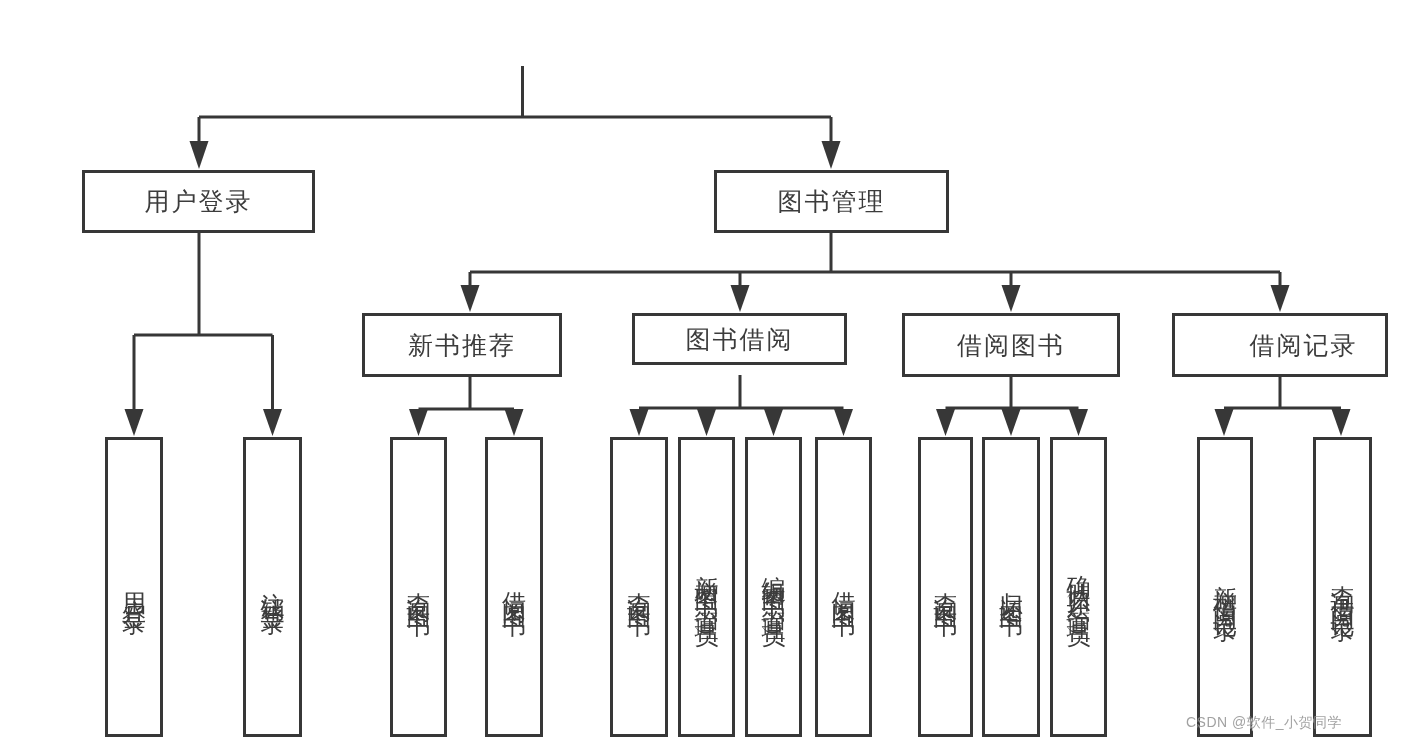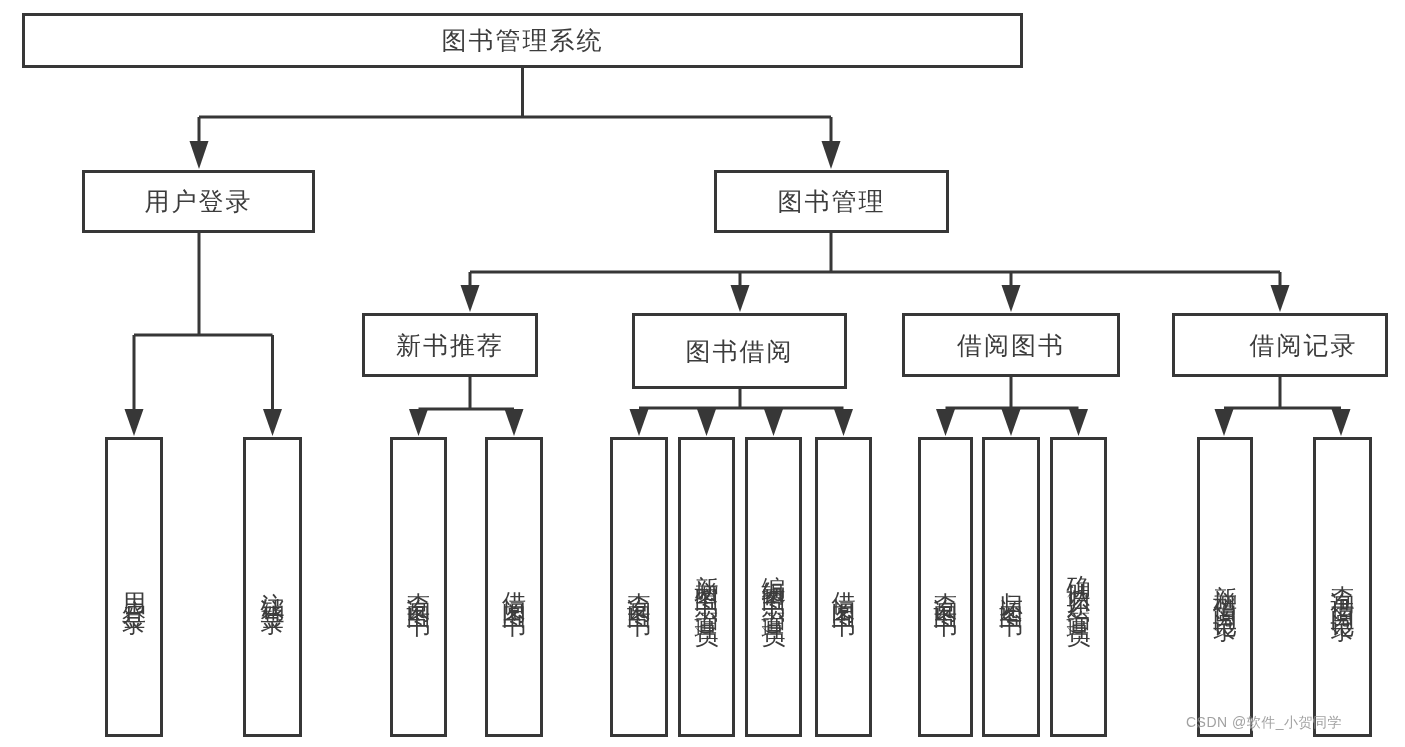--- a/index.html
+++ b/index.html
@@ -36,22 +36,22 @@
     font-size:24px;
     color:#3c3c3c;
     letter-spacing:7px;
     line-height:1;
     white-space:nowrap;
   }
   
   .b-root{left:22px;top:13px;width:1001px;height:55px;}
   .b-login{left:82px;top:170px;width:233px;height:63px;}
   .b-mgmt{left:714px;top:170px;width:235px;height:63px;justify-content:center;}
-  .b-g0{left:362px;top:313px;width:176px;height:64px;}
-  .b-g1{left:632px;top:313px;width:215px;height:76px;}
+  .b-g0{left:362px;top:313px;width:200px;height:64px;}
+  .b-g1{left:632px;top:313px;width:215px;height:52px;}
   .b-g2{left:902px;top:313px;width:218px;height:64px;}
   .b-g3{left:1172px;top:313px;width:216px;height:64px;padding-left:47px;}
   .leaf{top:437px;height:300px;}
   .b-l1{left:105px;width:58px;}
   .b-l2{left:243px;width:59px;}
   .b-l3{left:390px;width:57px;}
   .b-l4{left:485px;width:58px;}
   .b-l5{left:610px;width:58px;}
   .b-l6{left:678px;width:57px;}
   .b-l7{left:745px;width:57px;}
@@ -103,23 +103,20 @@
       <polygon points="764,409 783,409 773.5,436"></polygon>
       <polygon points="834,409 853,409 843.5,436"></polygon>
       <polygon points="936,409 955,409 945.5,436"></polygon>
       <polygon points="1001.5,409 1020.5,409 1011,436"></polygon>
       <polygon points="1069,409 1088,409 1078.5,436"></polygon>
       <polygon points="1214.5,409 1233.5,409 1224,436"></polygon>
       <polygon points="1331.5,409 1350.5,409 1341,436"></polygon>
     </g>
   </svg>
 
-  <div class="node b-root">
-    <span class="hlabel">图书管理系统</span>
-  </div>
 
   <div class="node b-login">
     <span class="hlabel">用户登录</span>
   </div>
   <div class="node b-mgmt">
     <span class="hlabel">图书管理</span>
   </div>
 
   <div class="node b-g0">
     <span class="hlabel">新书推荐</span>

